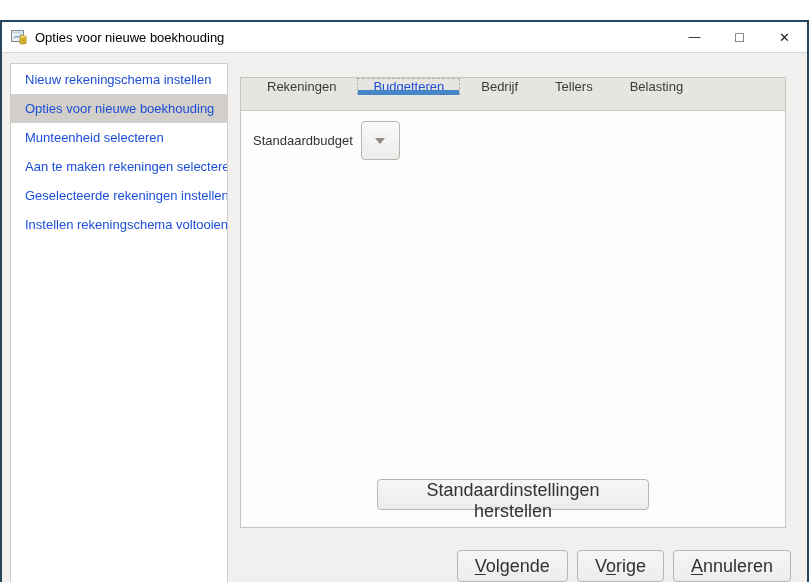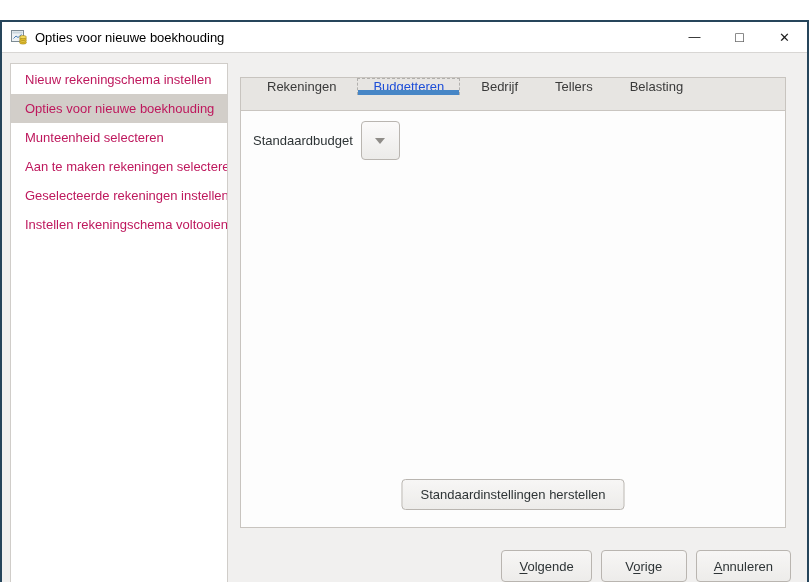--- a/index.html
+++ b/index.html
@@ -37,21 +37,21 @@
   .win-ctrl.maximize{font-size:14px;}
   .win-ctrl.close{font-size:13px;}
   
   .sidebar{
     position:absolute;left:8px;top:41px;width:218px;height:525px;
     background:#ffffff;border:1px solid #d0cdc9;box-sizing:border-box;
     padding-top:1px;
   }
   .side-item{
     height:29px;line-height:29px;padding-left:14px;
-    color:#be185d;white-space:nowrap;overflow:hidden;
+    color:#1d4ed8;white-space:nowrap;overflow:hidden;
   }
   .side-item.selected{background:var(--selected-row-bg);}
   
   .notebook{
     position:absolute;left:238px;top:55px;width:546px;height:451px;
     background:#fdfdfd;border:1px solid #c8c4bf;box-sizing:border-box;
   }
   .tabbar{
     height:32px;background:var(--tabbar-bg);border-bottom:1px solid #c9c5c0;
     display:flex;align-items:flex-start;padding-left:10px;
@@ -73,21 +73,21 @@
     background:linear-gradient(#fbfafa,#ecebe9);
     display:flex;align-items:center;justify-content:center;cursor:default;
   }
   .arrow-down{
     width:0;height:0;border-left:5px solid transparent;border-right:5px solid transparent;
     border-top:6px solid #8f8c88;display:inline-block;
   }
   .btn{
     background:linear-gradient(#f7f6f5,#edecea);
     border:1px solid #b9b5b0;border-radius:4px;color:#2e3436;
-    font-family:inherit;font-size:13px;cursor:default;
+    font-family:inherit;font-size:18px;cursor:default;
   }
   .restore-btn{
     position:absolute;left:50%;transform:translateX(-50%);bottom:17px;
     height:31px;padding:0 18px;
   }
   
   .actions{position:absolute;top:528px;right:16px;display:flex;gap:9px;}
   .action-btn{height:32px;min-width:86px;padding:0 17px;}
   .action-btn u{text-underline-offset:2px;}
 </style>

